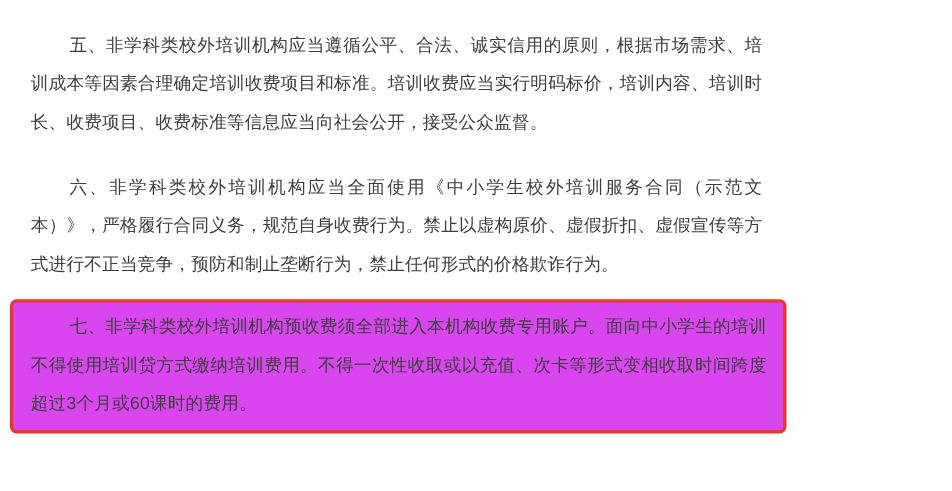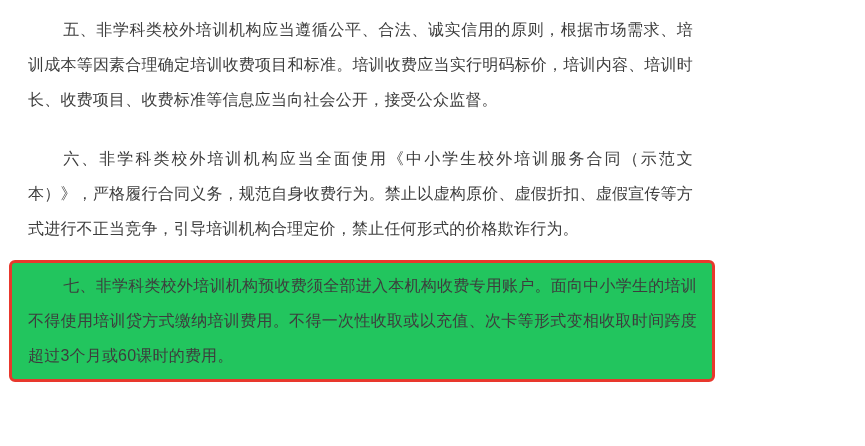--- a/index.html
+++ b/index.html
@@ -6,50 +6,50 @@
   html, body {
     width: 865px;
     height: 446px;
     background: #ffffff;
     overflow: hidden;
     font-family: "Liberation Sans", sans-serif;
   }
   .doc {
     width: 720px;
     height: 446px;
-    padding: 12px 27px 0 28px;
+    padding: 24px 27px 0 28px;
     background: #ffffff;
   }
   .clause {
     font-size: 16px;
     letter-spacing: 0.2px;
     line-height: 35px;
     color: #3d3d3d;
     text-indent: 2.2em;
     text-align: justify;
     margin: 0 0 24px 0;
   }
   .highlight-box {
     margin: -10px -22px 4px -19px; 
     border: 3px solid #e8382d;
     border-radius: 6px;
     padding: 5px 15px 6px 16px;
-    background: #22c55e;
+    background: #d946ef;
   }
   .highlight-box .clause {
     margin: 0;
   }
 </style>
 </head>
 <body>
 
 <div class="doc">
 
   <p class="clause">五、非学科类校外培训机构应当遵循公平、合法、诚实信用的原则，根据市场需求、培训成本等因素合理确定培训收费项目和标准。培训收费应当实行明码标价，培训内容、培训时长、收费项目、收费标准等信息应当向社会公开，接受公众监督。</p>
 
-  <p class="clause">六、非学科类校外培训机构应当全面使用《中小学生校外培训服务合同（示范文本）》，严格履行合同义务，规范自身收费行为。禁止以虚构原价、虚假折扣、虚假宣传等方式进行不正当竞争，引导培训机构合理定价，禁止任何形式的价格欺诈行为。</p>
+  <p class="clause">六、非学科类校外培训机构应当全面使用《中小学生校外培训服务合同（示范文本）》，严格履行合同义务，规范自身收费行为。禁止以虚构原价、虚假折扣、虚假宣传等方式进行不正当竞争，预防和制止垄断行为，禁止任何形式的价格欺诈行为。</p>
 
   <div class="highlight-box">
     <p class="clause">七、非学科类校外培训机构预收费须全部进入本机构收费专用账户。面向中小学生的培训不得使用培训贷方式缴纳培训费用。不得一次性收取或以充值、次卡等形式变相收取时间跨度超过3个月或60课时的费用。</p>
   </div>
 
 
 </div>
 
 </body></html>

